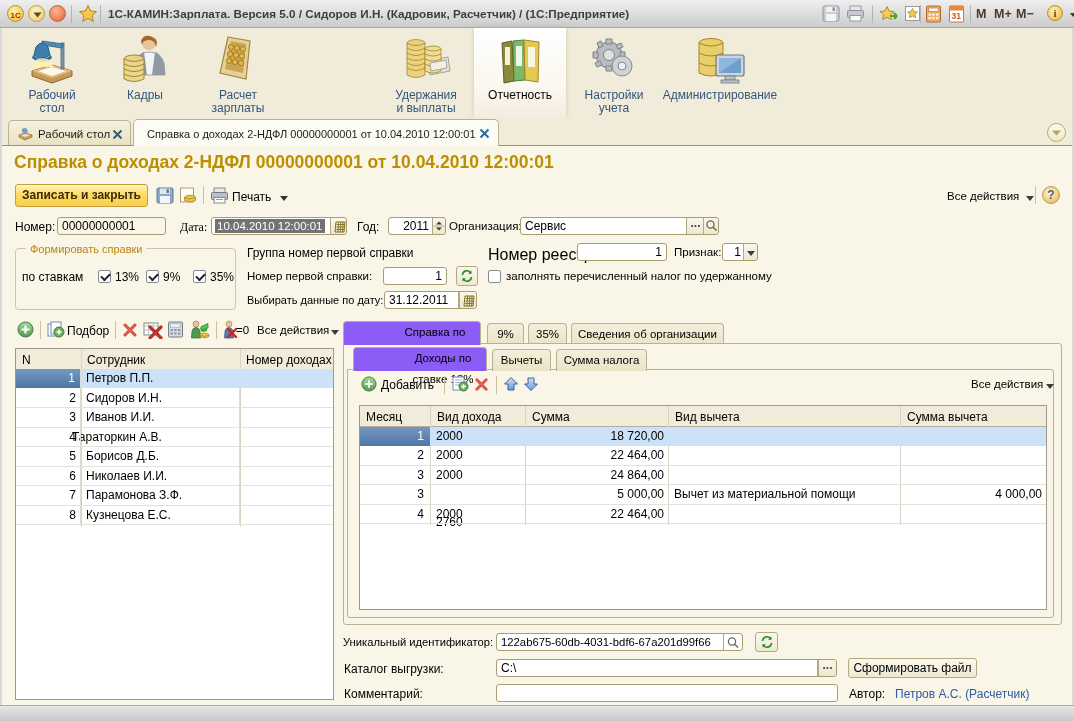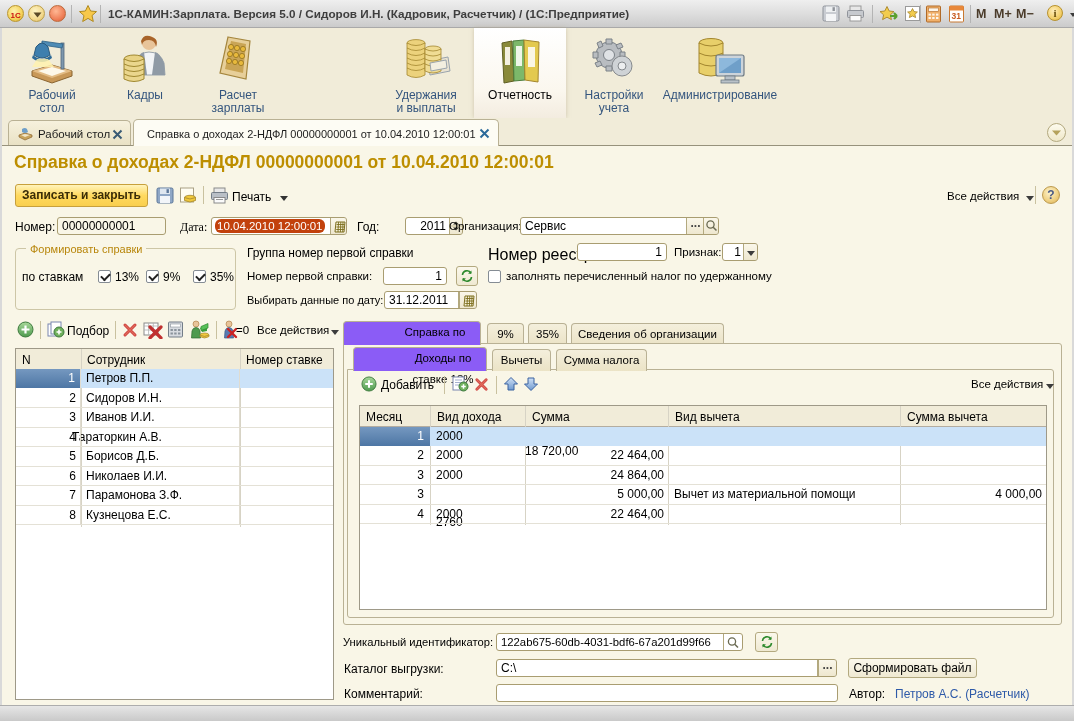--- a/index.html
+++ b/index.html
@@ -301,28 +301,28 @@
   <span class="arrow-dn" style="position:absolute; left:276px; top:50px; border-top-color:#333;"></span>
   <span class="label allact" style="left:947px; top:44px; font-size:11.5px;">Все действия</span>
   <span class="arrow-dn" style="position:absolute; left:1022px; top:50px;"></span>
   <div class="tsep" style="left:1035px; top:40px;"></div>
   <div class="abs" style="left:1042px; top:40px; width:18px; height:18px; border-radius:50%; background:radial-gradient(circle at 42% 35%, #fdf2cc, #f0d387 55%, #dcae4e); border:1px solid #bd9a4e; text-align:center; line-height:16px; font-weight:bold; font-size:12px; color:#4a5a85;">?</div>
 
   <span class="label" style="left:15px; top:74px;">Номер:</span>
   <div class="input ro" style="left:57px; top:71px; width:109px;">00000000001</div>
   <span class="label" style="left:180px; top:74px;font-family:Liberation Serif, serif;">Дата:</span>
   <div class="input" style="left:211px; top:71px; width:136px; padding:0;">
-    <span style="background:#c2410c; color:#fff; padding:1px 2px; margin-left:3px; font-size:11.5px;border-radius:6px;">10.04.2010 12:00:01</span>
+    <span style="background:#737373; color:#fff; padding:1px 2px; margin-left:3px; font-size:11.5px;">10.04.2010 12:00:01</span>
     <span class="abs" style="right:-1px; top:-1px; width:17px; height:18px; background:linear-gradient(#faf7ea,#eee7cf); border:1px solid #b3a97f; border-radius:0 3px 3px 0;"><svg width="15" height="16" viewBox="0 0 15 16" style="margin:1px 0 0 0.5px;">
       <path d="M4 3 L13 3 L12 13 L3 13 Z" fill="#f6f2da" stroke="#7d6e1e" stroke-width="1"></path>
       <path d="M4.6 5.5 L12.6 5.5 M4.4 8 L12.4 8 M4.2 10.5 L12.2 10.5 M6.5 3 L6 13 M8.8 3 L8.4 13 M11 3 L10.7 13" stroke="#7d6e1e" stroke-width="0.9" fill="none"></path>
     </svg></span>
   </div>
   <span class="label" style="left:357px; top:74px;">Год:</span>
-  <div class="input" style="left:388px; top:71px; width:58px; padding-right:16px; text-align:right;margin-left:17px;">2011
+  <div class="input" style="left:388px; top:71px; width:58px; padding-right:16px; text-align:right;">2011
     <span class="abs" style="right:-1px; top:-1px; width:14px; height:18px; background:linear-gradient(#faf7ea,#eee7cf); border:1px solid #b3a97f; border-radius:0 3px 3px 0;">
       <svg width="12" height="16" viewBox="0 0 12 16">
         <path d="M3 6.5 L6 3.5 L9 6.5 Z" fill="#3c3c30"></path>
         <path d="M3 9.5 L6 12.5 L9 9.5 Z" fill="#3c3c30"></path>
         <line x1="0" y1="8" x2="12" y2="8" stroke="#b3a97f" stroke-width="0.8"></line>
       </svg>
     </span>
   </div>
   <span class="label" style="left:449px; top:74px; font-size:11.5px;">Организация:</span>
   <div class="input" style="left:520px; top:71px; width:199px; padding:0 34px 0 4px;">Сервис
@@ -434,21 +434,21 @@
     <path d="M6 9 L14 17 M14 9 L6 17" stroke="#cc2222" stroke-width="2.4" stroke-linecap="round"></path>
   </svg>
   <span class="label" style="left:236px; top:178px; font-size:11.5px;">=0</span>
   <span class="label allact" style="left:257px; top:178px; font-size:11.5px;">Все действия</span>
   <span class="arrow-dn" style="position:absolute; left:327px; top:184px;"></span>
 
   <div class="tbl" style="left:15px; top:202px; width:319px; height:352px;">
     <div class="hdr" style="height:21px;"></div>
     <span class="cell" style="left:6px; top:1px; line-height:20px;">N</span>
     <span class="cell" style="left:71px; top:1px; line-height:20px;">Сотрудник</span>
-    <span class="cell" style="left:230px; top:1px; line-height:20px;">Номер ставке</span>
+    <span class="cell" style="left:230px; top:1px; line-height:20px;">Номер доходах</span>
     <div class="vline" style="left:65px; height:178px;"></div>
     <div class="vline" style="left:224px; height:178px;"></div>
   </div>
   <div class="abs" id="ltrows" style="left:16px; top:223px; width:317px; height:156px; overflow:hidden;">
       <div style="position:absolute; left:0; top:0px; width:317px; height:19.5px;">
         <div style="position:absolute;left:0;top:0;width:64px;height:19px;background:linear-gradient(#7598c0,#4d76a4);"></div>
         <div style="position:absolute;left:64px;top:0;width:253px;height:19px;background:#cbe2f8;"></div>
         <span style="position:absolute;right:258px;top:2px;color:#fff;">1</span>
         <span style="position:absolute;left:70px;top:2px;">Петров П.П.</span>
         <div style="position:absolute;left:64px;top:0;width:1px;height:19.5px;background:#e0dcd0;"></div>
@@ -570,21 +570,21 @@
     <div class="vline" style="left:70px; height:119px;"></div>
     <div class="vline" style="left:165px; height:119px;"></div>
     <div class="vline" style="left:308px; height:119px;"></div>
     <div class="vline" style="left:540px; height:119px;"></div>
     <div class="abs" id="itrows" style="left:0; top:21px; width:686px; height:97px;">
         <div style="position:absolute; left:0; top:0px; width:686px; height:19.4px;">
           <div style="position:absolute;left:0;top:0;width:70px;height:19px;background:linear-gradient(#7598c0,#4d76a4);"></div>
           <div style="position:absolute;left:70px;top:0;width:616px;height:19px;background:#cbe2f8;"></div>
           <span style="position:absolute;left:0;top:2px;width:64px;text-align:right;color:#fff;">1</span>
           <span style="position:absolute;left:76px;top:2px;">2000</span>
-          <span style="position:absolute;left:165px;top:17px;width:139px;text-align:left;">18 720,00</span>
+          <span style="position:absolute;left:165px;top:2px;width:139px;text-align:right;">18 720,00</span>
           <span style="position:absolute;left:314px;top:2px;"></span>
           <span style="position:absolute;left:540px;top:2px;width:142px;text-align:right;"></span>
         </div>
         <div style="position:absolute; left:0; top:19.4px; width:686px; height:19.4px;">
           <span style="position:absolute;left:0;top:2px;width:64px;text-align:right;">2</span>
           <div style="position:absolute;left:0;bottom:0;width:686px;height:1px;background:#e4e1d6;"></div>
           <span style="position:absolute;left:76px;top:2px;">2000</span>
           <span style="position:absolute;left:165px;top:2px;width:139px;text-align:right;">22 464,00</span>
           <span style="position:absolute;left:314px;top:2px;"></span>
           <span style="position:absolute;left:540px;top:2px;width:142px;text-align:right;"></span>

